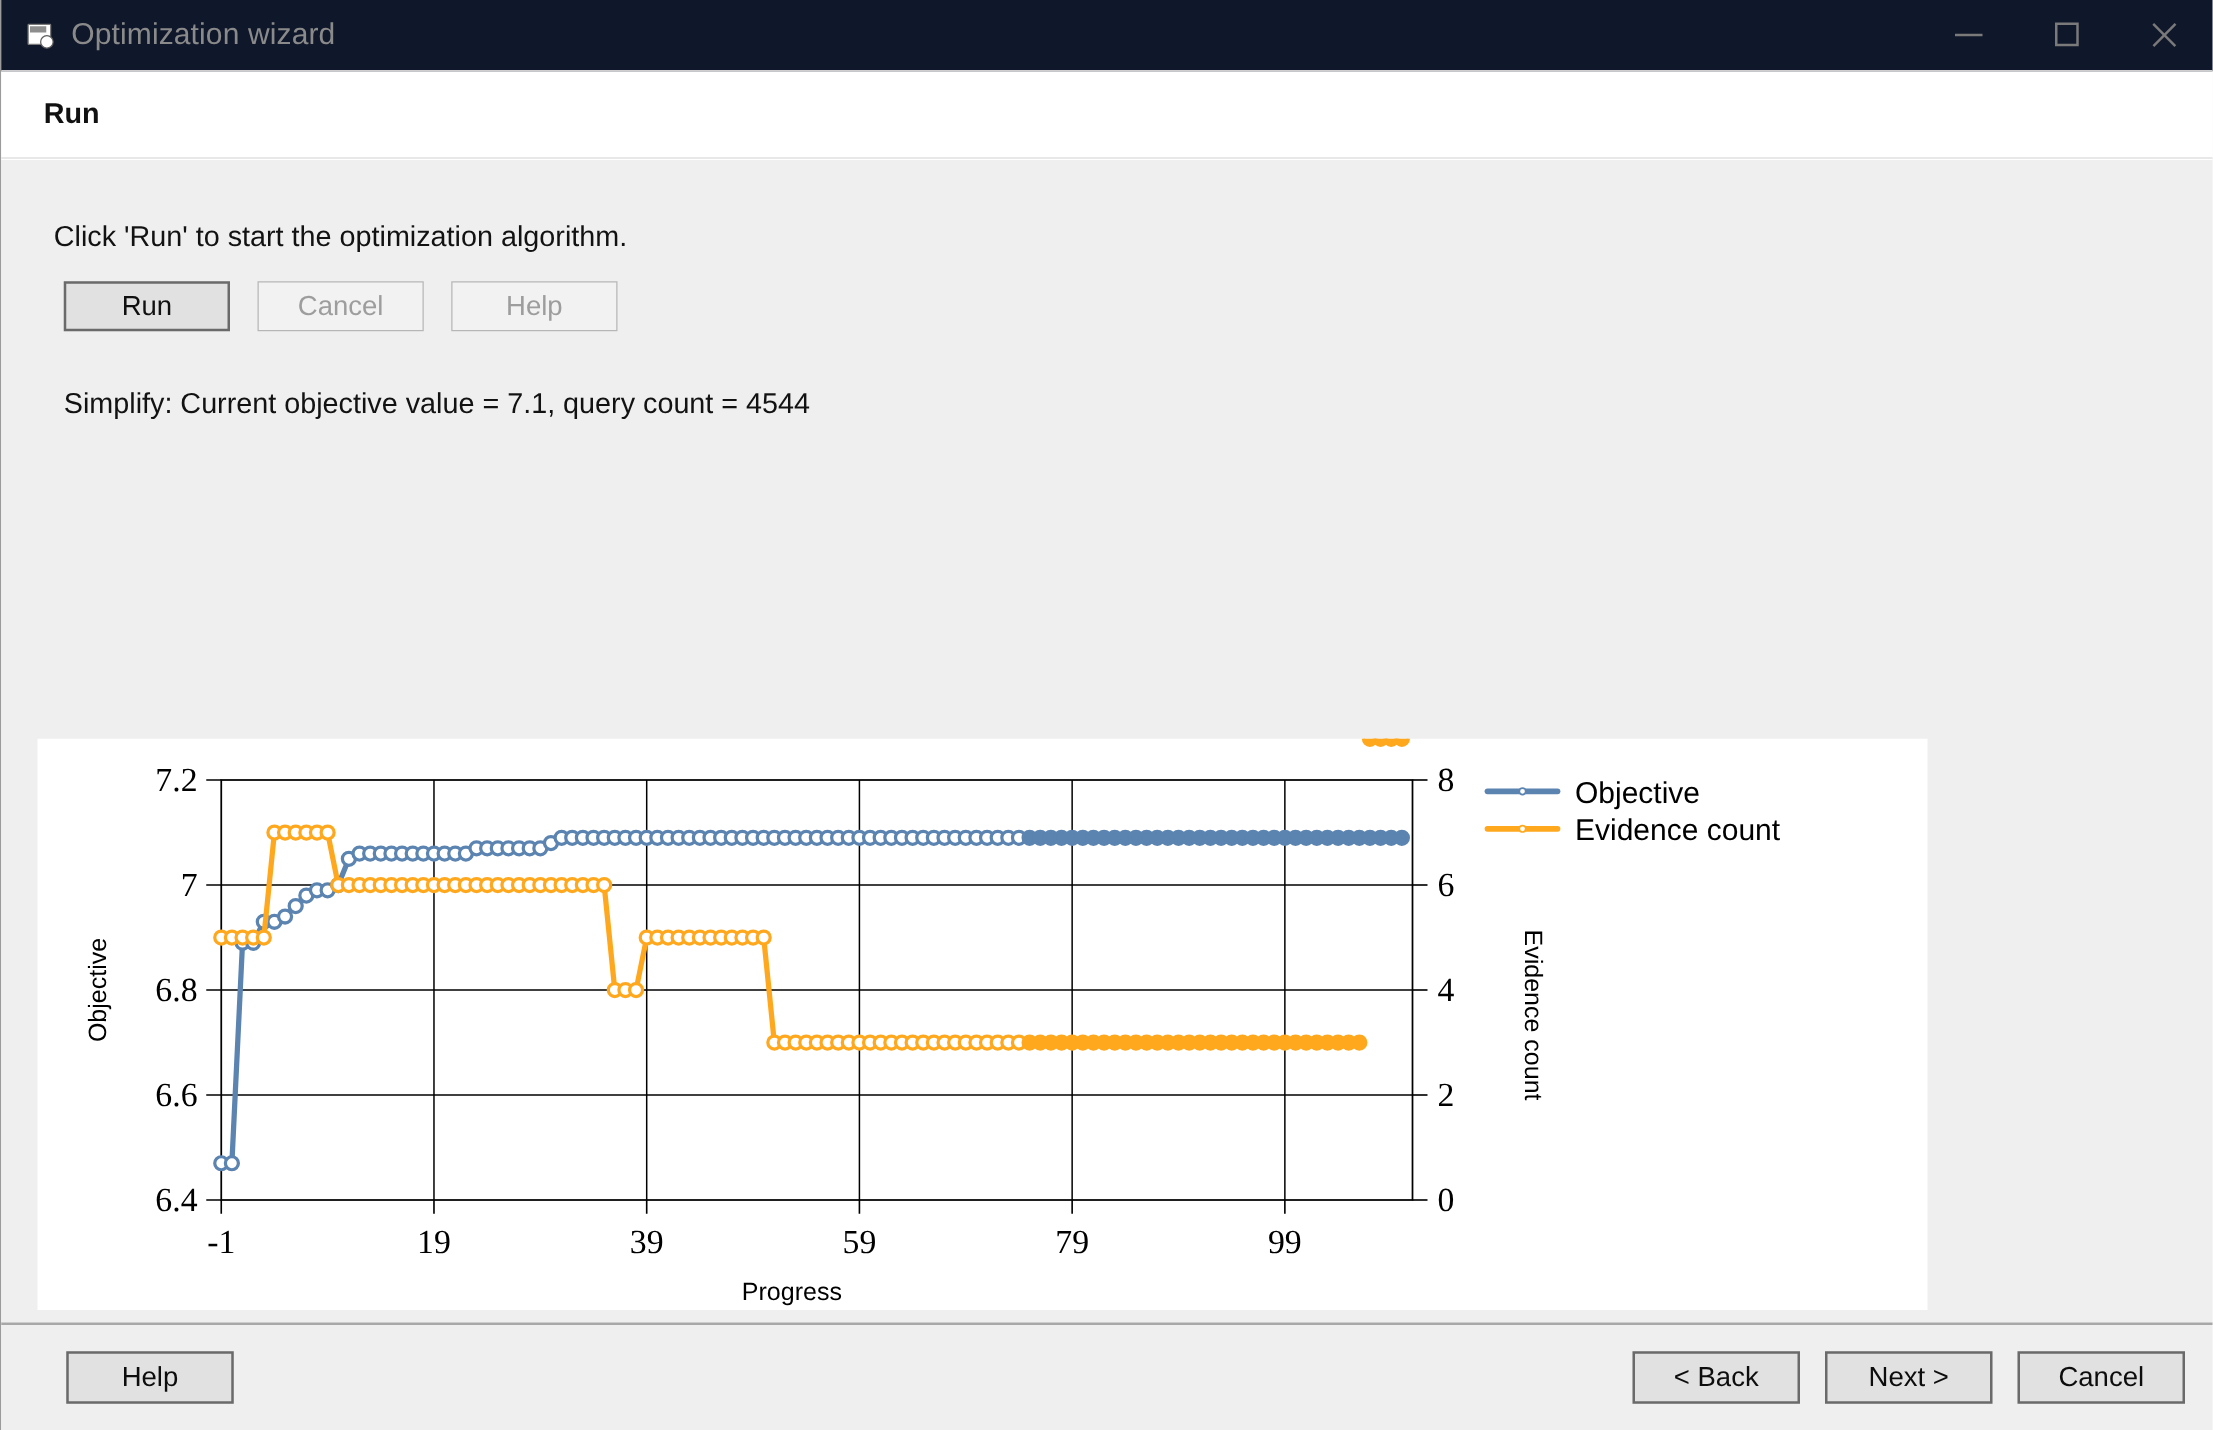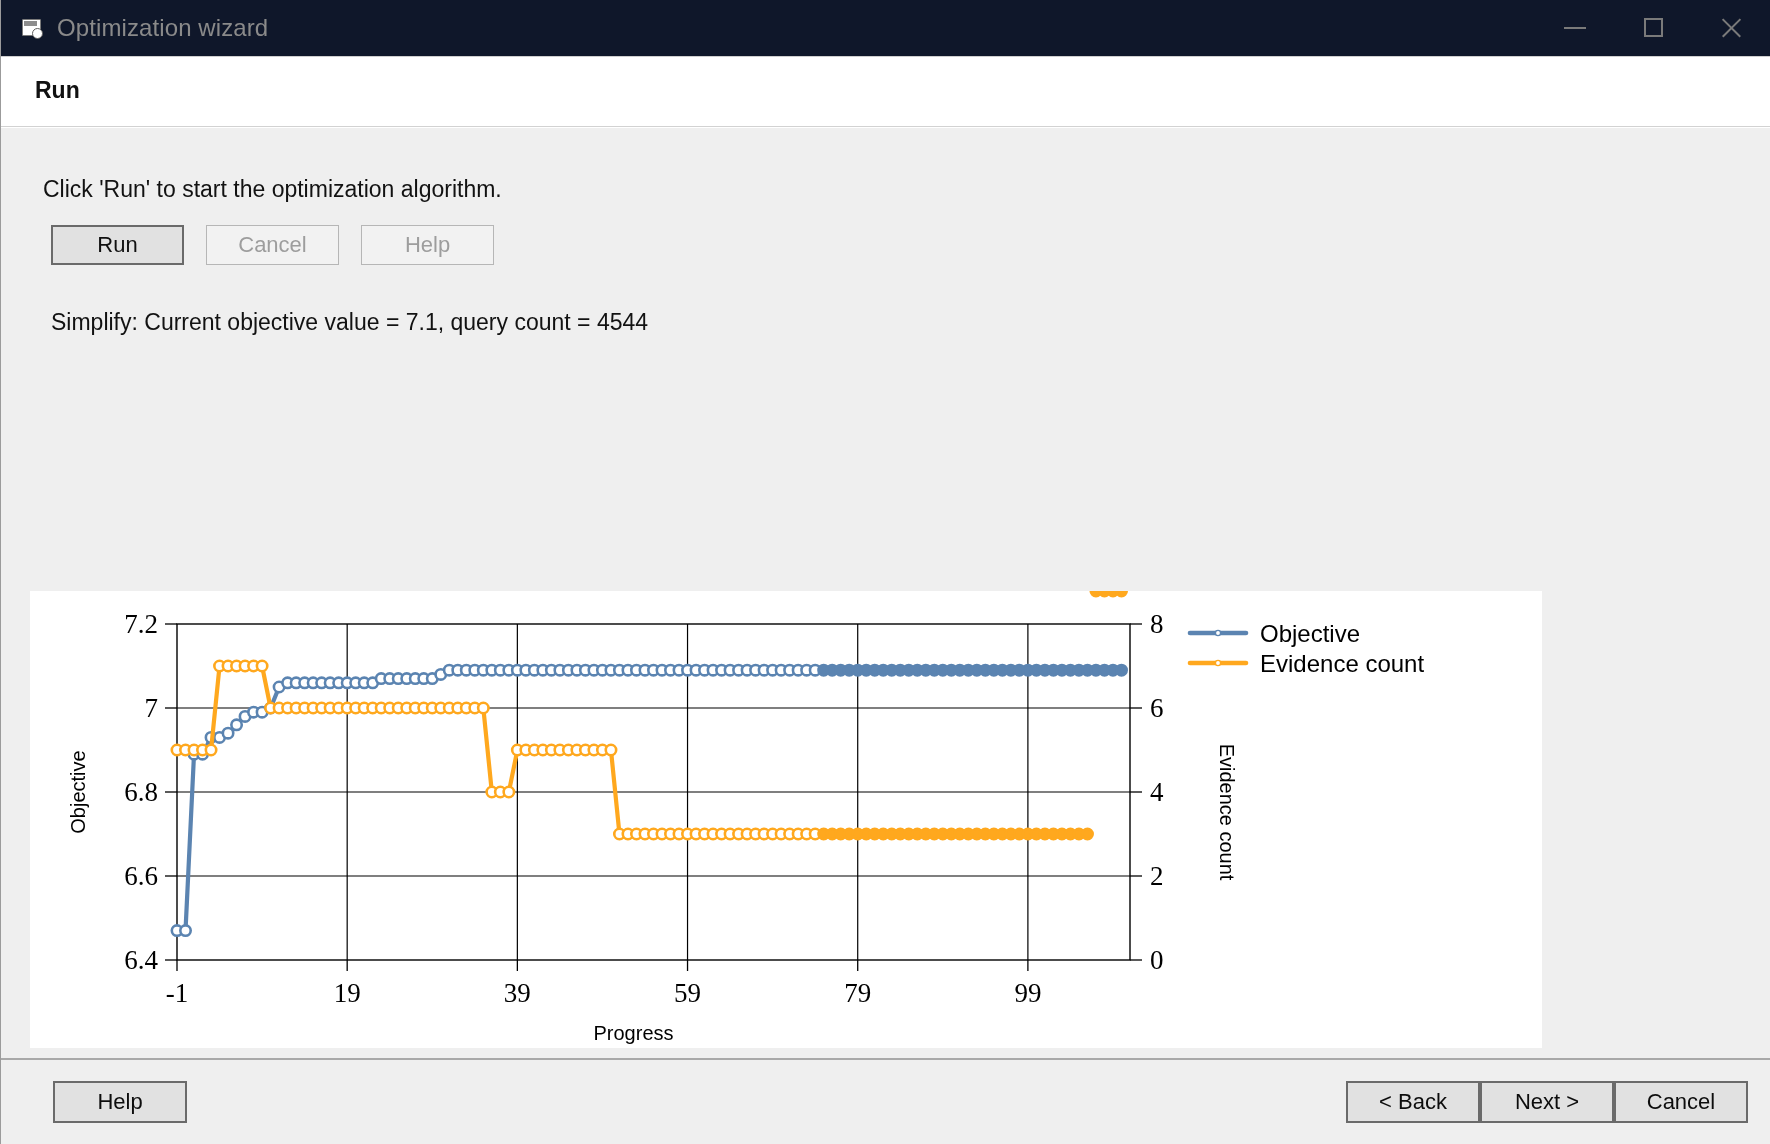--- a/index.html
+++ b/index.html
@@ -102,21 +102,21 @@
     display:flex;align-items:center;position:relative;padding-left:36px;
   }
   .fbtn{
     font-family:"Liberation Sans", sans-serif;
     font-size:22px;height:42px;min-width:134px;padding:0 16px;
     background:#e1e1e1;border:2px solid #6a6a6a;color:#0d0d0d;
     display:flex;align-items:center;justify-content:center;
     box-sizing:border-box;cursor:default;
   }
   .footer-left{margin-left:16px;}
-  .footer-right{position:absolute;right:22px;display:flex;}
+  .footer-right{position:absolute;right:22px;display:flex;gap:20px;}
 </style>
 </head>
 <body>
 
 <div class="window">
 
   <div class="titlebar">
     <div class="titlebar-icon">
       <div class="frame"></div>
       <div class="gear"></div>

